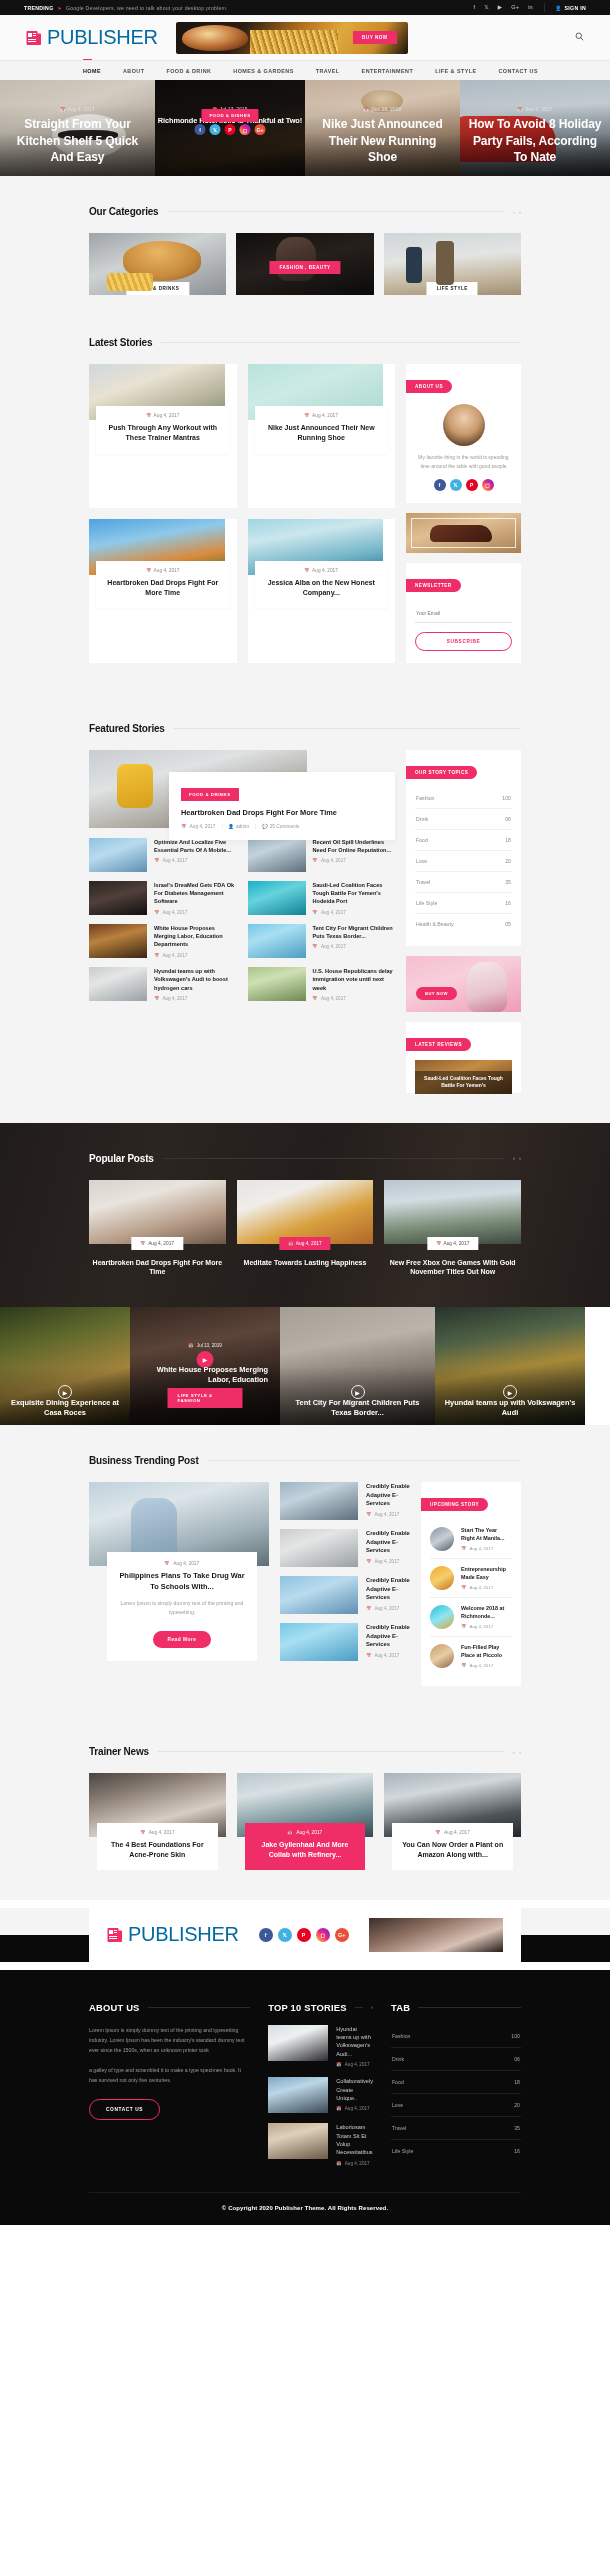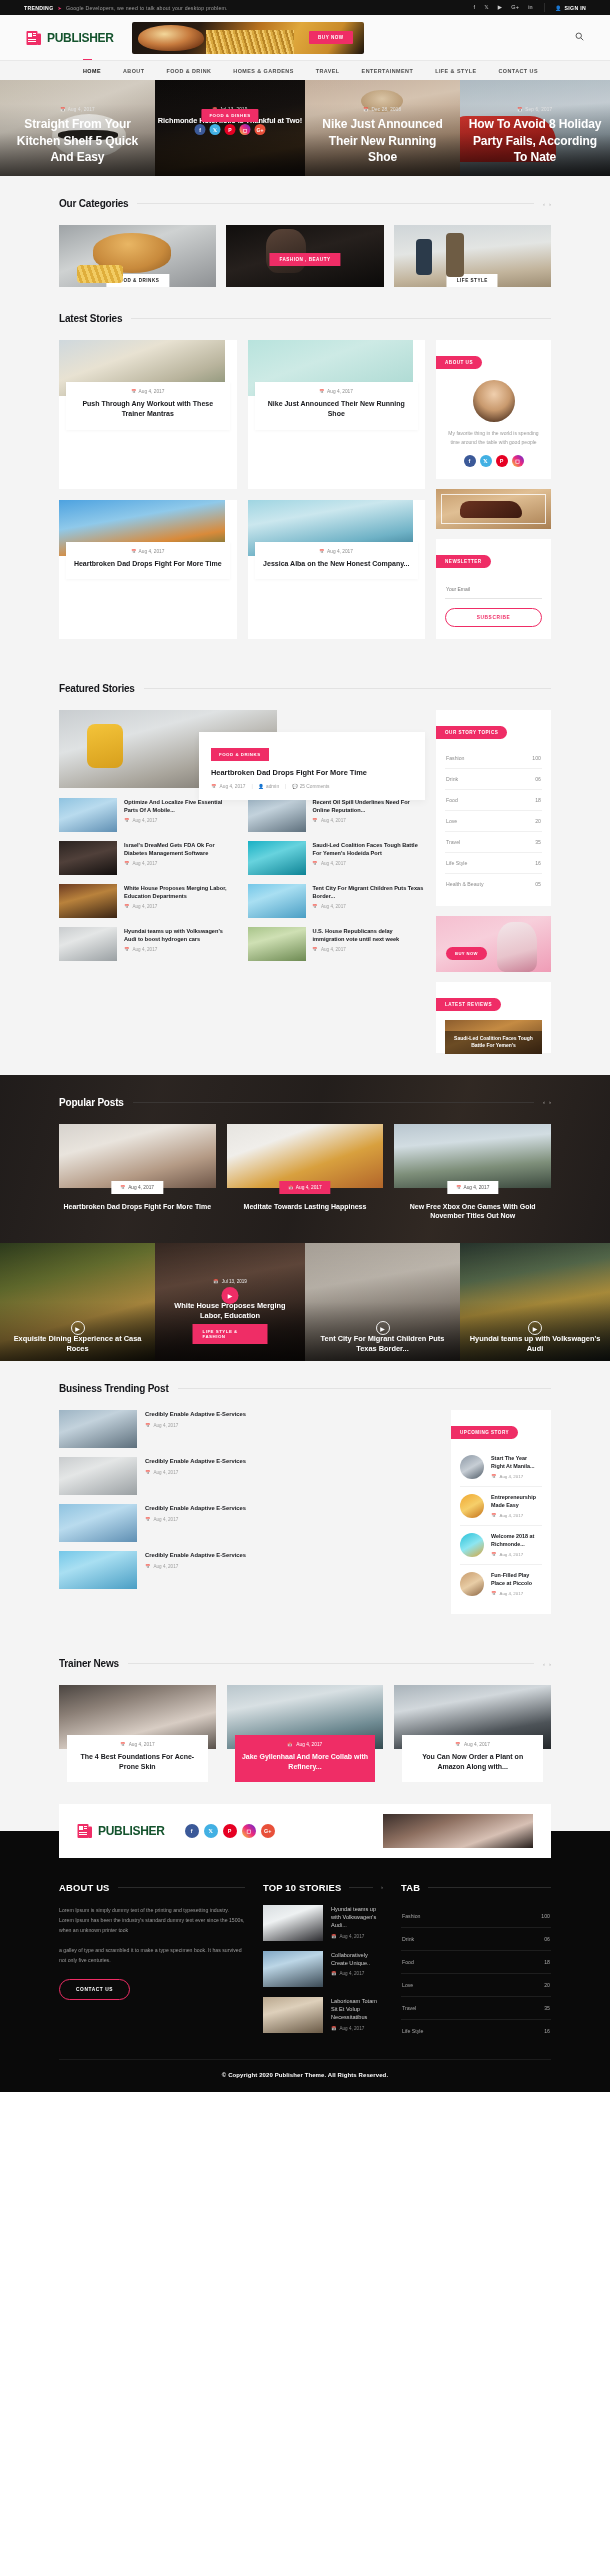--- a/index.html
+++ b/index.html
@@ -1,35 +1,35 @@
 <!DOCTYPE html>
 <html><head>
 <meta charset="utf-8">
 <style>
   *{box-sizing:border-box;margin:0;padding:0}
   html,body{width:610px;background:#fff;font-family:"Liberation Sans",sans-serif;-webkit-font-smoothing:antialiased}
   body{width:610px;min-height:2560px;overflow-x:hidden}
   .wrap{width:610px;position:relative}
-  .container{width:492px;margin:0 auto}
+  .container{width:432px;margin:8px auto}
 
   
   .topbar{height:15px;background:#111;display:flex;align-items:center;padding:0 24px;font-size:5.2px;color:#9a9a9a;letter-spacing:.2px}
   .tb-label{color:#fff;font-weight:bold;font-size:5.2px;letter-spacing:.3px}
   .tb-arrow{color:#e8356d;margin:0 4px;font-size:5px}
   .tb-text{color:#9e9e9e}
   .tb-right{margin-left:auto;display:flex;align-items:center;gap:9px}
   .tb-right .si{color:#cfcfcf;font-size:5.5px;line-height:1}
   .tb-sep{width:1px;height:9px;background:#2c2c2c;margin:0 2px}
   .tb-signin{color:#fff;font-size:5.2px;font-weight:bold;letter-spacing:.3px;display:flex;align-items:center;gap:2px}
 
   
   .header{height:45px;background:#fafafa;display:flex;align-items:center;padding:0 26px}
   .logo{display:flex;align-items:center;gap:5px}
   .logo-mark{width:16px;height:18px;position:relative;flex:0 0 auto}
-  .logo-txt{font-size:12px;font-weight:bold;letter-spacing:-.3px;color:#14532d}
+  .logo-txt{font-size:20px;font-weight:normal;letter-spacing:-.3px;color:#0369a1}
   .banner{width:232px;height:32px;margin-left:18px;border-radius:2px;overflow:hidden;position:relative;
     background:linear-gradient(120deg,#1b1410 0%,#2b1d12 28%,#b8721f 52%,#e0a83c 68%,#c98b2a 85%,#1a120c 100%)}
   .banner:before{content:"";position:absolute;left:6px;top:3px;width:66px;height:26px;border-radius:50% 50% 45% 45%;
     background:radial-gradient(ellipse at 40% 35%,#f3d79a 0%,#c77b3e 45%,#7a3c18 80%)}
   .banner:after{content:"";position:absolute;left:74px;top:8px;width:88px;height:24px;
     background:repeating-linear-gradient(74deg,#f0c766 0 2px,#d9a83f 2px 4px,#b98526 4px 6px)}
   .buy-now{position:absolute;right:11px;top:9px;background:#ef2d66;color:#fff;font-size:4.6px;font-weight:bold;
     letter-spacing:.5px;padding:4px 9px;border-radius:1px}
   .hdr-search{margin-left:auto;color:#3a3a3a;font-size:9px}
 
@@ -182,30 +182,30 @@
   .sidead .buy2{position:absolute;left:10px;bottom:12px;background:#ef2d66;color:#fff;font-size:4.2px;font-weight:bold;
     letter-spacing:.4px;padding:4px 9px;border-radius:9px}
   .revimg{height:34px;background:linear-gradient(160deg,#8c5d2e 0%,#c58b43 40%,#5e3c1d 100%);position:relative;margin-bottom:-1px}
   .revcap{position:absolute;left:0;right:0;bottom:0;background:rgba(0,0,0,.45);color:#fff;font-size:5px;font-weight:bold;
     text-align:center;padding:4px 5px;line-height:1.45}
 
   
   .vstrip{display:flex;height:118px}
   .vcell{position:relative;overflow:hidden}
   .vcell .vsh{position:absolute;inset:0;background:linear-gradient(to top,rgba(0,0,0,.7) 0%,rgba(0,0,0,.18) 50%,rgba(0,0,0,.1) 100%)}
-  .v1{width:155px;background:linear-gradient(165deg,#31401f 0%,#6f7a33 30%,#c9a14a 62%,#24200f 100%)}
+  .v1{width:130px;background:linear-gradient(165deg,#31401f 0%,#6f7a33 30%,#c9a14a 62%,#24200f 100%)}
   .v2{width:150px;background:linear-gradient(170deg,#3a2b24 0%,#6b4f41 32%,#2a1f1a 75%,#16100d 100%)}
   .v3{width:155px;background:linear-gradient(170deg,#b8b0a6 0%,#d7cfc4 32%,#8d8276 70%,#3b3530 100%)}
   .v4{width:150px;background:linear-gradient(170deg,#2a3830 0%,#5d7352 28%,#c8a545 52%,#1d2420 100%)}
   .play{position:absolute;left:50%;transform:translateX(-50%);width:14px;height:14px;border-radius:50%;border:1.3px solid rgba(255,255,255,.9);
     display:flex;align-items:center;justify-content:center;color:#fff;font-size:6px;z-index:4}
   .play.big{background:#ef2d66;border:none;width:17px;height:17px;top:44px}
   .play.sm{bottom:26px}
   .vcap{position:absolute;left:0;right:0;bottom:7px;text-align:center;padding:0 8px;z-index:4;color:#fff;font-size:7.4px;font-weight:bold;line-height:1.35}
-  .v2 .midcap{position:absolute;left:0;right:0;top:58px;text-align:center;z-index:4;padding:0 12px}
+  .v2 .midcap{position:absolute;left:0;right:0;top:58px;text-align:right;z-index:4;padding:0 12px}
   .v2 .midcap .vt{color:#fff;font-size:7.4px;font-weight:bold;line-height:1.4}
   .v2 .vdate{color:#ececec;font-size:4.6px;position:absolute;left:0;right:0;top:36px;text-align:center;z-index:4}
   .vbadge{position:absolute;left:50%;transform:translateX(-50%);bottom:17px;background:#ef2d66;color:#fff;font-size:4.4px;
     font-weight:bold;letter-spacing:.5px;padding:5px 10px;z-index:4}
 
   
   .bt{display:flex;gap:11px}
   .bt-left{width:180px}
   .btimg{height:84px;background:linear-gradient(165deg,#bfd2dc 0%,#dde6ea 30%,#9fb0b8 68%,#5f6e74 100%);position:relative}
   .btimg:before{content:"";position:absolute;left:42px;top:16px;width:46px;height:66px;border-radius:16px 16px 0 0;
@@ -662,20 +662,29 @@
     </div>
   </div>
 
   <div class="sec" style="background:#f4f4f4">
     <div class="container">
       <div class="sec-head">
         <span class="sec-title">Business Trending Post</span>
         <span class="sec-line"></span>
       </div>
       <div class="bt">
+        <div class="bt-left">
+          <div class="btimg"></div>
+          <div class="btbody">
+            <div class="pdate"><span class="cal">📅</span> <span>Aug 4, 2017</span></div>
+            <div class="bttitle">Philippines Plans To Take Drug War To Schools With...</div>
+            <div class="btdesc">Lorem Ipsum is simply dummy text of the printing and typesetting.</div>
+            <button class="btn-pink">Read More</button>
+          </div>
+        </div>
         <div class="bt-mid">
           <div class="btrow">
               <div class="th g2"></div>
               <div>
                 <div class="tb-t">Credibly Enable Adaptive E-Services</div>
                 <div class="tb-d"><span class="cal">📅</span> <span>Aug 4, 2017</span></div>
               </div>
             </div>
           <div class="btrow">
               <div class="th g7"></div>

